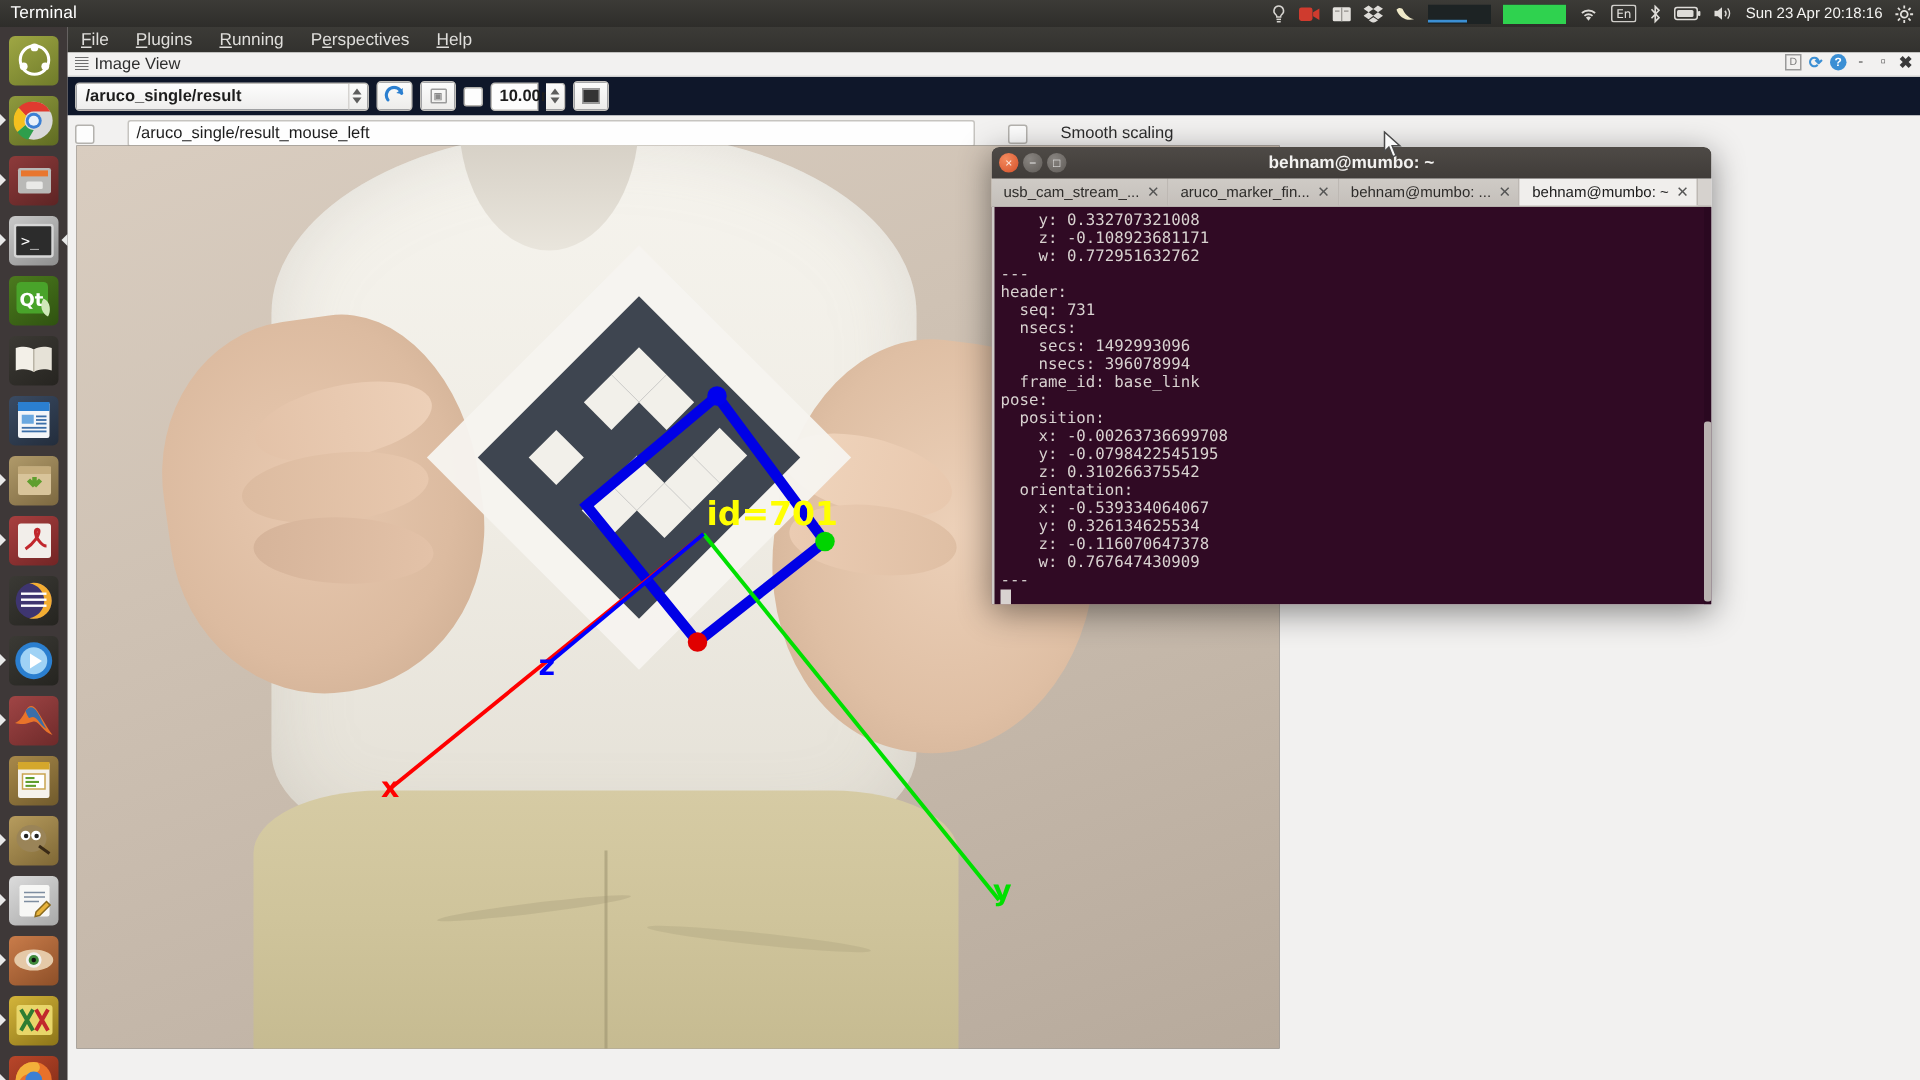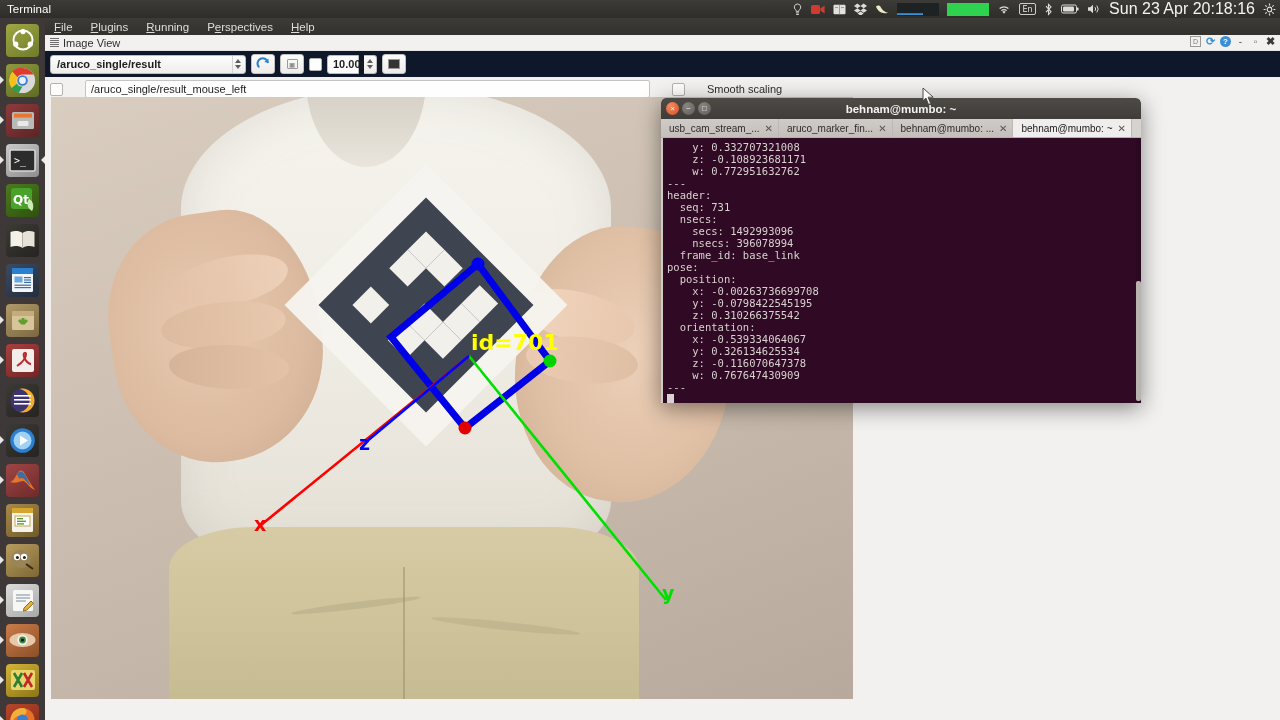--- a/index.html
+++ b/index.html
@@ -27,21 +27,21 @@
     color: #ffffff;
     letter-spacing: .1px;
   }
   #tray {
     position: absolute; right: 4px; top: 0;
     height: 18px;
     display: flex; align-items: center; gap: 8px;
     font-size: 10.5px; color: #e8e8e6;
   }
   #tray .tray-icon { display: block; line-height: 0; }
-  #tray .clock { font-size: 16px; color: #f4f4f2; white-space: nowrap; }
+  #tray .clock { font-size: 10px; color: #f4f4f2; white-space: nowrap; }
 
   
   #launcher {
     position: absolute; left: 0; top: 18px;
     width: 45px; height: 702px;
     background: rgba(48,42,42,0.93);
     z-index: 40;
     padding-top: 2px;
   }
   .launcher-item {

